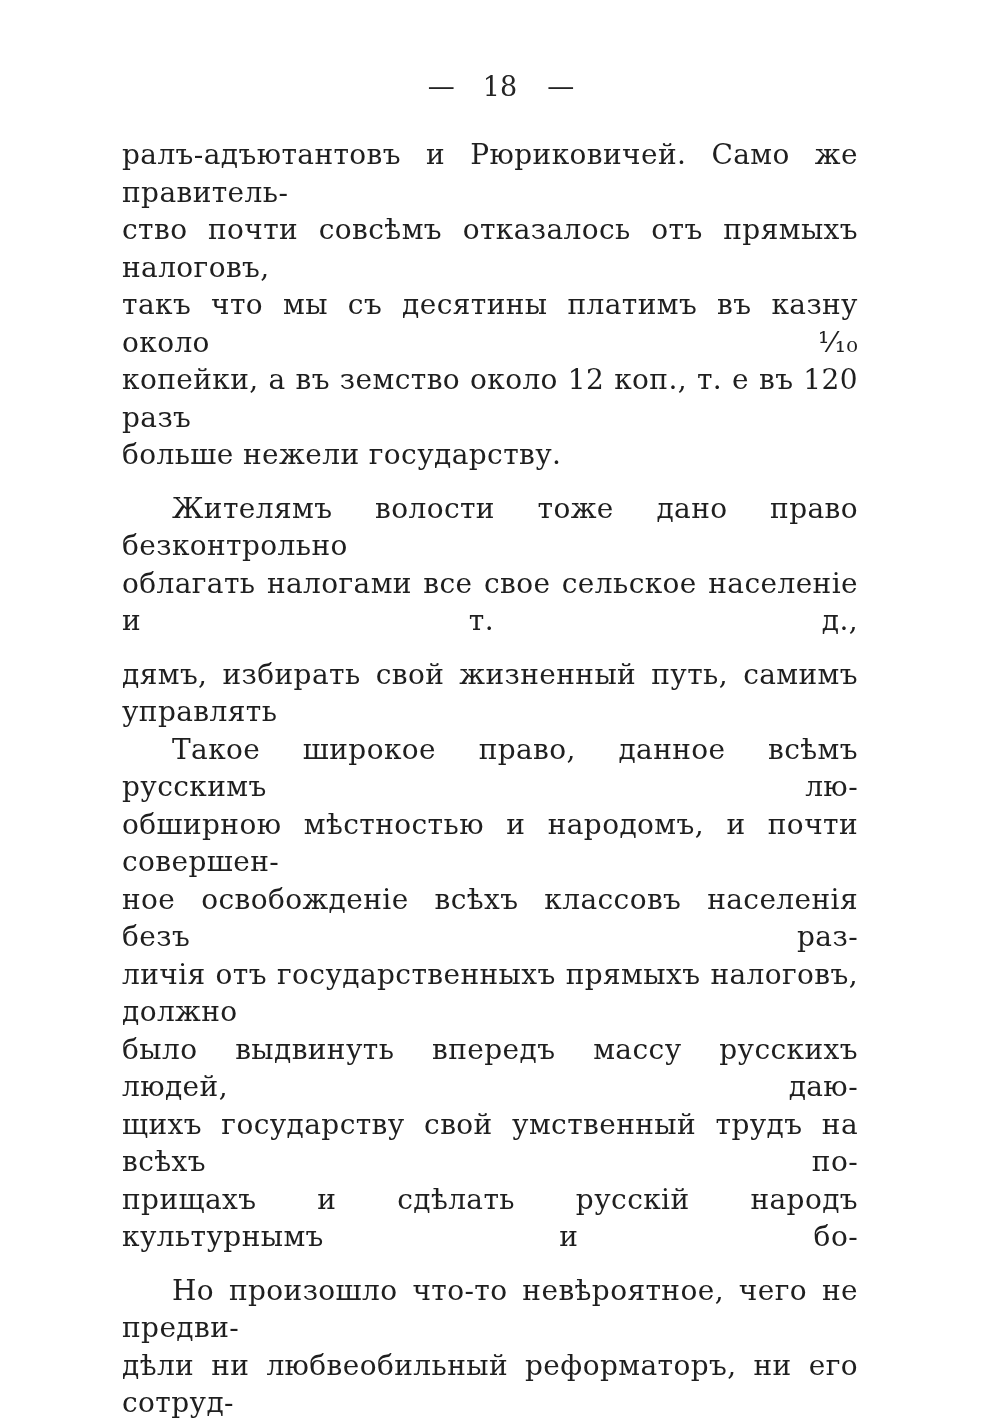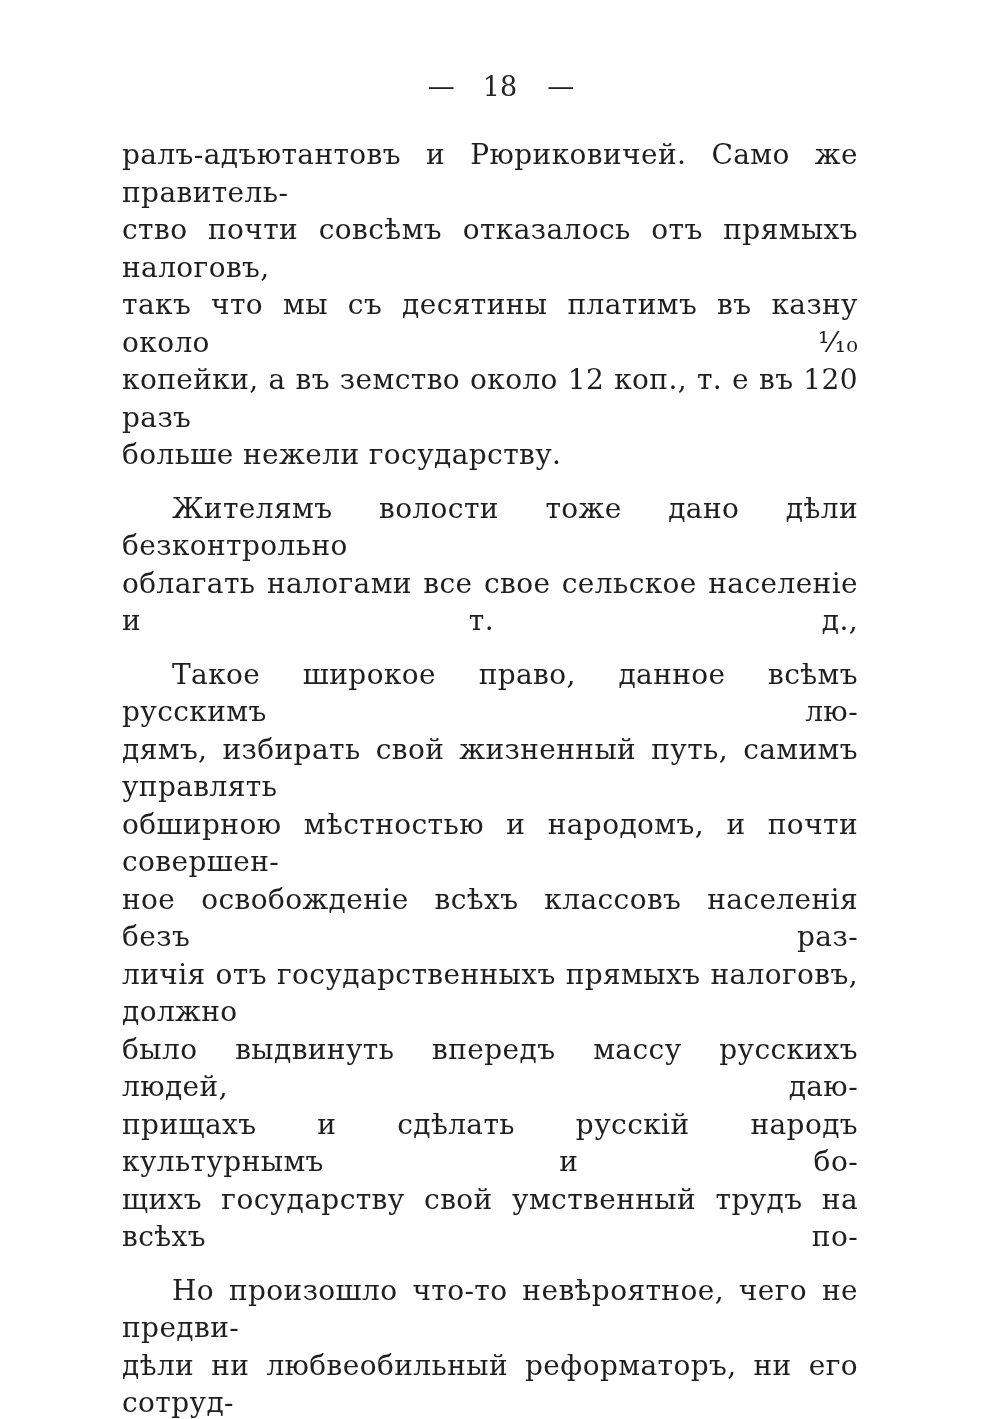--- a/index.html
+++ b/index.html
@@ -59,31 +59,31 @@
   </div>
   <div class="page-body">
       <div class="paragraph">
         <div class="line"><span>ралъ-адъютантовъ и Рюриковичей. Само же правитель-</span></div>
         <div class="line"><span>ство почти совсѣмъ отказалось отъ прямыхъ налоговъ,</span></div>
         <div class="line"><span>такъ что мы съ десятины платимъ въ казну около ¹⁄₁₀</span></div>
         <div class="line"><span>копейки, а въ земство около 12 коп., т. е въ 120 разъ</span></div>
         <div class="line final"><span>больше нежели государству.</span></div>
       </div>
       <div class="paragraph">
-        <div class="line indent"><span>Жителямъ волости тоже дано дѣли безконтрольно</span></div>
+        <div class="line indent"><span>Жителямъ волости тоже дано право безконтрольно</span></div>
         <div class="line"><span>облагать налогами все свое сельское населеніе и т. д.,</span></div>
       </div>
       <div class="paragraph">
+        <div class="line"><span>дямъ, избирать свой жизненный путь, самимъ управлять</span></div>
         <div class="line indent"><span>Такое широкое право, данное всѣмъ русскимъ лю-</span></div>
-        <div class="line"><span>дямъ, избирать свой жизненный путь, самимъ управлять</span></div>
         <div class="line"><span>обширною мѣстностью и народомъ, и почти совершен-</span></div>
         <div class="line"><span>ное освобожденіе всѣхъ классовъ населенія безъ раз-</span></div>
         <div class="line"><span>личія отъ государственныхъ прямыхъ налоговъ, должно</span></div>
         <div class="line"><span>было выдвинуть впередъ массу русскихъ людей, даю-</span></div>
+        <div class="line"><span>щихъ государству свой умственный трудъ на всѣхъ по-</span></div>
         <div class="line"><span>прищахъ и сдѣлать русскій народъ культурнымъ и бо-</span></div>
-        <div class="line"><span>щихъ государству свой умственный трудъ на всѣхъ по-</span></div>
       </div>
       <div class="paragraph">
         <div class="line indent"><span>Но произошло что-то невѣроятное, чего не предви-</span></div>
         <div class="line"><span>дѣли ни любвеобильный реформаторъ, ни его сотруд-</span></div>
       </div>
     </div>
 </div>
 
 </body></html>

